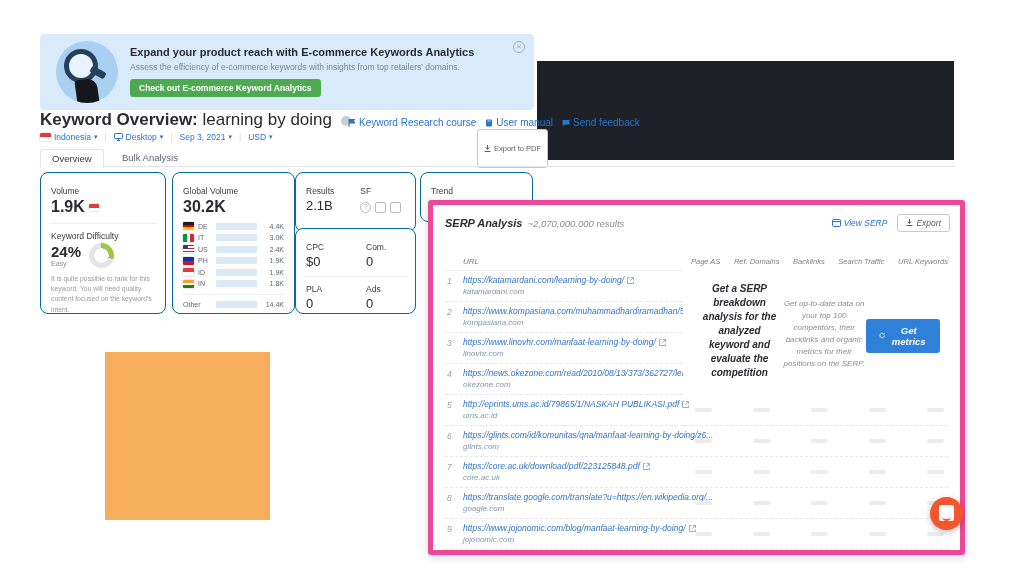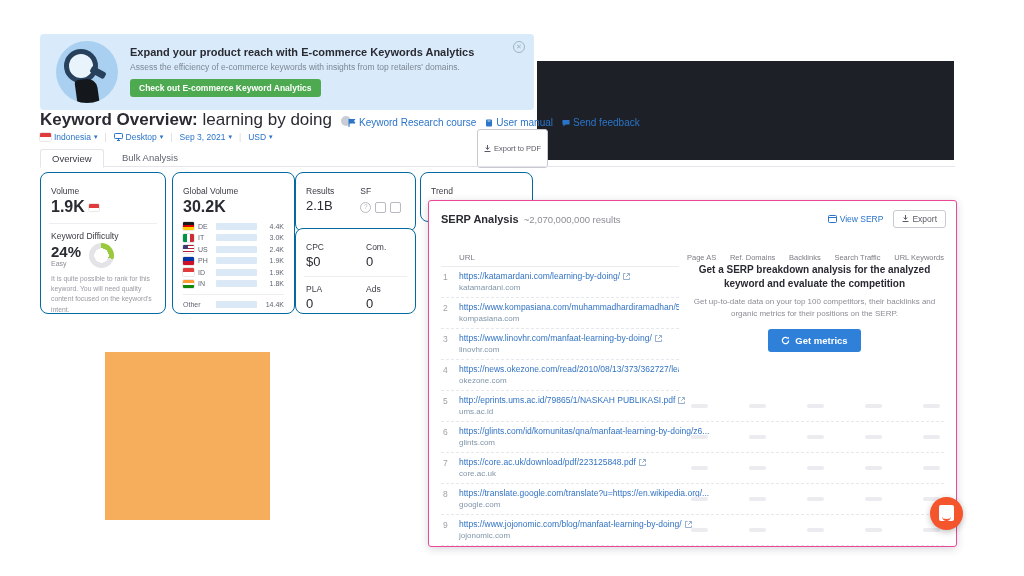--- a/index.html
+++ b/index.html
@@ -82,22 +82,22 @@
   .sf-ic{width:9px;height:9px;border:1px solid #b9b9c2;border-radius:50%;font-size:6.5px;line-height:8px;text-align:center;}
   .sf-ic.sq{border-radius:2px;}
 
   .card-cpc{left:295px;top:228px;width:121px;height:86px;}
   .cpc-grid{display:flex;gap:26px;}
   .cpc-cell{min-width:34px;}
 
   .card-trend{left:420px;top:172px;width:113px;height:50px;}
 
   
-  .serp{left:428px;top:200px;width:527px;height:345px;background:#fff;border:1px solid #ec4899;border-radius:3px;
-        box-shadow:0 2px 8px rgba(40,40,70,.18);z-index:3;}
+  .serp{left:428px;top:200px;width:527px;height:345px;background:#fff;border:5px solid #ec4899;border-radius:3px;
+        box-shadow:0 2px 8px rgba(40,40,70,.18);z-index:3;font-style:italic;}
   .serp-head{position:absolute;top:9px;left:12px;right:10px;display:flex;align-items:center;}
   .serp-title{font-size:11px;font-weight:bold;color:#2a2a33;}
   .serp-count{font-size:9.5px;color:#8c8c96;margin-left:5px;}
   .serp-actions{margin-left:auto;display:flex;align-items:center;gap:10px;}
   .view-serp{font-size:8.5px;color:#2a74c9;display:flex;align-items:center;gap:3px;cursor:pointer;}
   .serp-export{border:1px solid #c9c9d2;border-radius:3px;font-size:8.5px;color:#5a5a66;padding:3px 8px;
                display:flex;align-items:center;gap:3px;cursor:pointer;background:#fff;}
   .serp-pagination{position:absolute;top:29px;left:12px;display:flex;}
   .page-box{border:1px solid #d8d8de;font-size:8px;color:#5f6570;height:15px;line-height:15px;padding:0 6.5px;
             margin-left:-1px;cursor:pointer;background:#fff;}
@@ -109,21 +109,21 @@
   .metric-headers{position:absolute;left:246px;right:0;top:2px;display:flex;justify-content:space-between;font-size:7.5px;color:#7c7c86;}
   .serp-rows{position:absolute;top:66px;left:0;right:0;}
   .serp-row{position:relative;height:30px;border-bottom:1px dashed #e7e7ee;margin:0 12px;}
   .row-num{position:absolute;left:2px;top:5px;font-size:8.5px;color:#a0a0a8;}
   .row-url{position:absolute;left:18px;top:4px;font-size:8.5px;color:#3273c4;text-decoration:none;white-space:nowrap;
            max-width:250px;overflow:hidden;display:flex;align-items:center;gap:3px;cursor:pointer;}
   .row-domain{position:absolute;left:18px;top:16px;font-size:8px;color:#8096aa;}
   .row-dashes{position:absolute;left:250px;right:4px;top:13px;display:flex;justify-content:space-between;z-index:1;}
   .dash{width:17px;height:4px;border-radius:2px;background:#ebebf0;}
   .serp-promo{position:absolute;left:250px;right:6px;top:62px;height:128px;background:#fff;z-index:2;
-              display:flex;flex-direction:column;align-items:center;justify-content:flex-start;text-align:center;padding:0 14px;box-sizing:border-box;}
+              display:flex;align-items:center;justify-content:flex-start;text-align:center;padding:0 14px;box-sizing:border-box;}
   .promo-title{font-size:10px;font-weight:bold;color:#2a2a33;line-height:1.4;}
   .promo-text{font-size:8px;color:#8c8c96;line-height:1.5;margin-top:5px;}
   .promo-btn{margin-top:9px;background:#2e80d8;color:#fff;font-size:9.5px;font-weight:bold;padding:6px 13px;border-radius:3px;
              display:flex;align-items:center;gap:5px;cursor:pointer;}
 
   
   .orange-rect{left:105px;top:352px;width:165px;height:168px;background:#f6ae5d;z-index:4;}
   .chat-btn{left:930px;top:497px;width:33px;height:33px;border-radius:50%;background:#f4552c;z-index:10;cursor:pointer;
             box-shadow:0 2px 6px rgba(0,0,0,.25);}
   .chat-glyph{position:absolute;left:9px;top:8px;width:15px;height:16px;background:#fff;border-radius:2px;}

